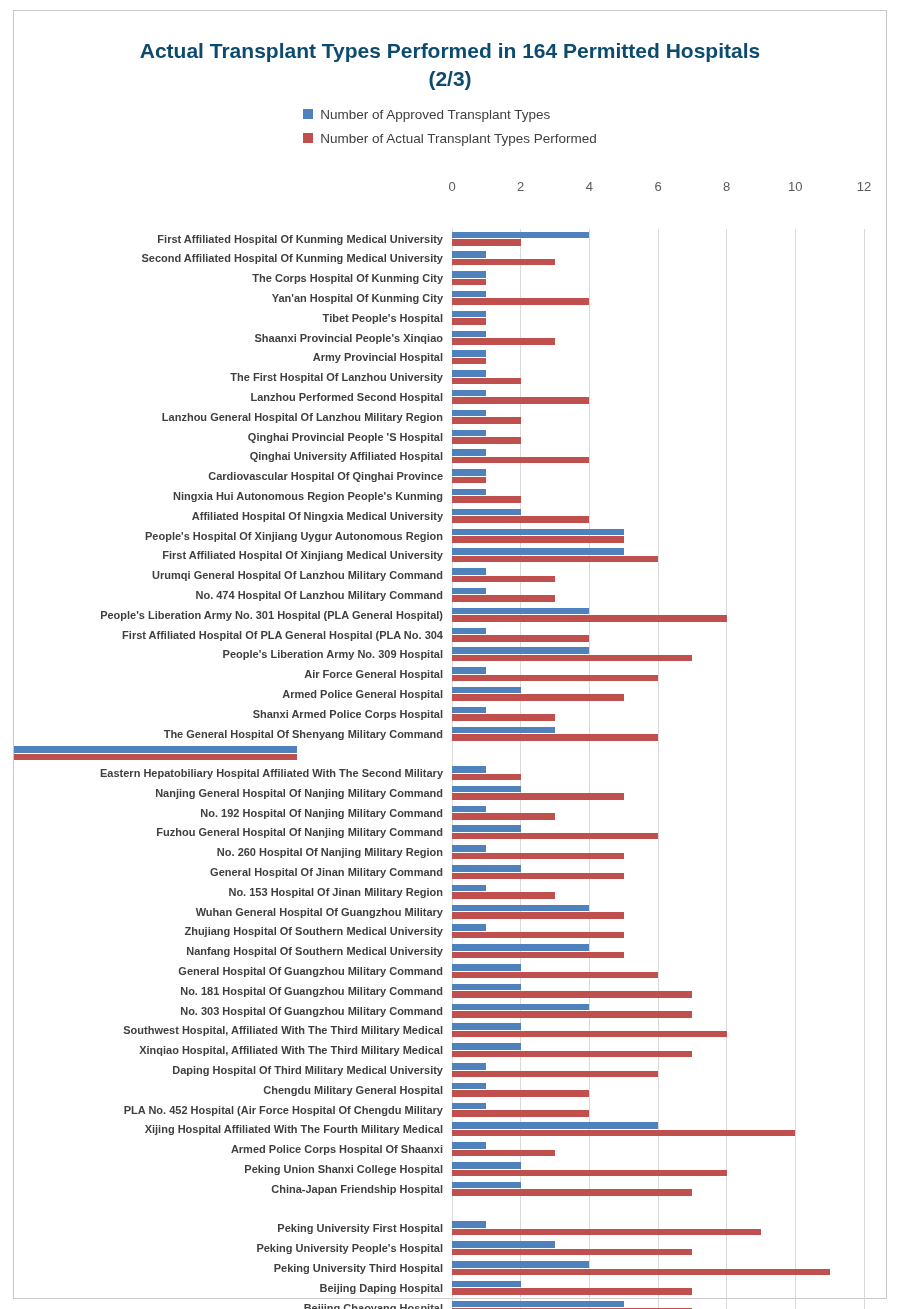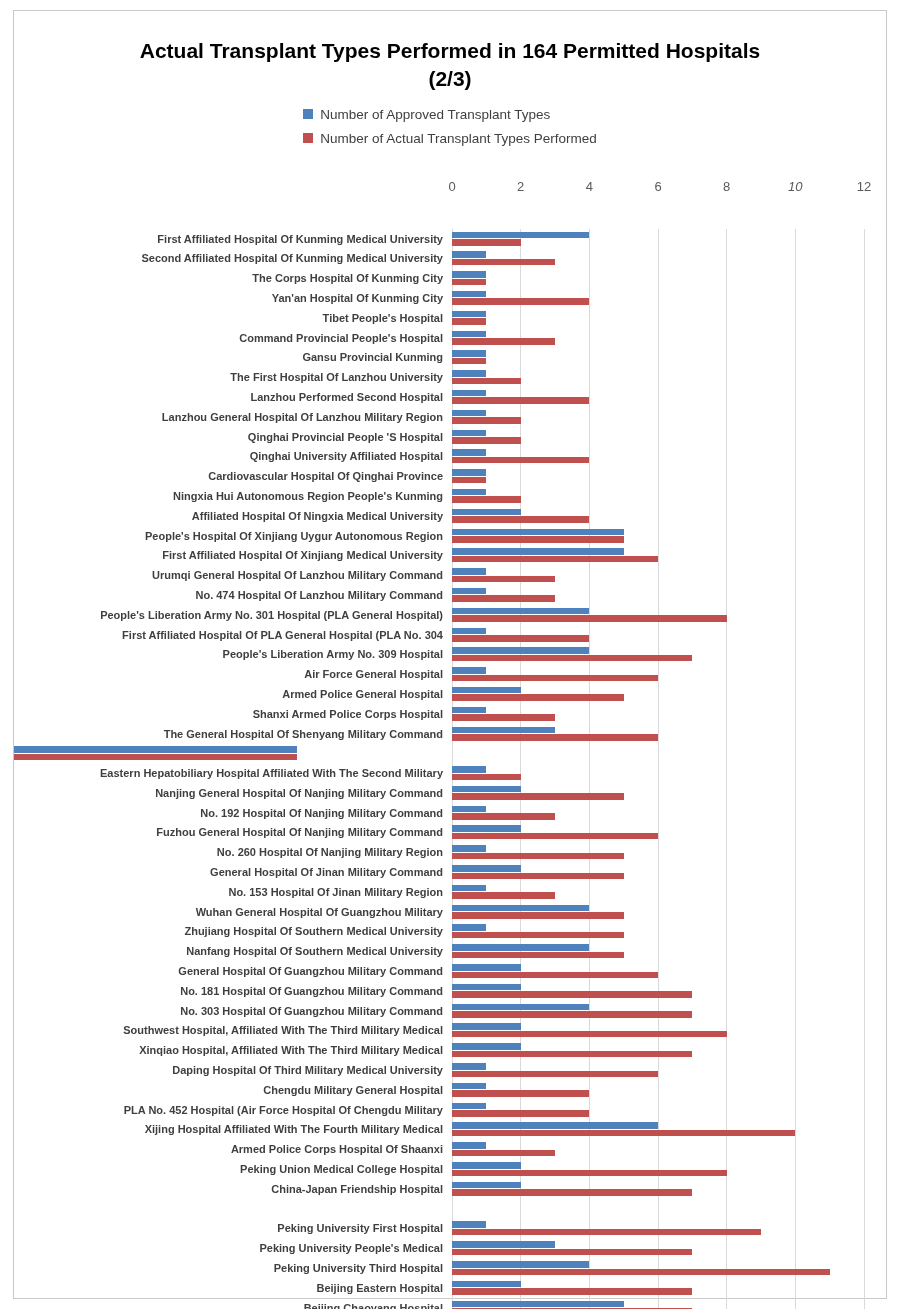--- a/index.html
+++ b/index.html
@@ -9,21 +9,21 @@
     font-family: "Liberation Sans", sans-serif;
     overflow: hidden;
   }
   .page {
     position: absolute; top: 10px; bottom: 10px; left: 13px; right: 13px;
     border: 1px solid #c9c9c9; background: #ffffff; padding-top: 26px;
     --labelw: 438px; --rightpad: 22px; --rowh: 19.8px;
   }
   .title-line {
     text-align: center; font-size: 21px; font-weight: bold;
-    color: #000000; line-height: 1.35;
+    color: #0c4a6e; line-height: 1.35;
   }
   .legend {
     width: fit-content; margin: 10px auto 0 auto;
     display: flex; flex-direction: column; gap: 3px;
   }
   .legend-item {
     display: flex; align-items: center; gap: 7px;
     font-size: 13.5px; color: #404040; line-height: 21px;
   }
   .swatch { width: 10px; height: 10px; display: inline-block; flex: none; }
@@ -77,21 +77,21 @@
     </div>
   </div>
 
   <div class="chart">
     <div class="axis-row" id="axis-ticks">
         <span class="tick" style="left: 0%;">0</span>
         <span class="tick" style="left: 16.6667%;">2</span>
         <span class="tick" style="left: 33.3333%;">4</span>
         <span class="tick" style="left: 50%;">6</span>
         <span class="tick" style="left: 66.6667%;">8</span>
-        <span class="tick" style="left: 83.3333%; font-style: italic;">10</span>
+        <span class="tick" style="left: 83.3333%;">10</span>
         <span class="tick" style="left: 100%;">12</span>
       </div>
     <div class="chart-body">
       <div class="plot-bg" id="plot-bg">
           <div class="gridline" style="left: calc(0% - 0.5px);"></div>
           <div class="gridline" style="left: calc(16.6667% - 0.5px);"></div>
           <div class="gridline" style="left: calc(33.3333% - 0.5px);"></div>
           <div class="gridline" style="left: calc(50% - 0.5px);"></div>
           <div class="gridline" style="left: calc(66.6667% - 0.5px);"></div>
           <div class="gridline" style="left: calc(83.3333% - 0.5px);"></div>
@@ -127,28 +127,28 @@
             </div>
           </div>
           <div class="row">
             <div class="row-label">Tibet People's Hospital</div>
             <div class="row-bars">
               <div class="bar" style="background: rgb(79, 129, 189); width: 8.33333%;"></div>
               <div class="bar" style="background: rgb(192, 80, 77); width: 8.33333%;"></div>
             </div>
           </div>
           <div class="row">
-            <div class="row-label">Command Provincial People's Hospital</div>
-            <div class="row-bars">
-              <div class="bar" style="background: rgb(79, 129, 189); width: 8.33333%;"></div>
-              <div class="bar" style="background: rgb(192, 80, 77); width: 25%;"></div>
-            </div>
-          </div>
-          <div class="row">
-            <div class="row-label">Gansu Provincial Kunming</div>
+            <div class="row-label">Shaanxi Provincial People's Xinqiao</div>
+            <div class="row-bars">
+              <div class="bar" style="background: rgb(79, 129, 189); width: 8.33333%;"></div>
+              <div class="bar" style="background: rgb(192, 80, 77); width: 25%;"></div>
+            </div>
+          </div>
+          <div class="row">
+            <div class="row-label">Army Provincial Hospital</div>
             <div class="row-bars">
               <div class="bar" style="background: rgb(79, 129, 189); width: 8.33333%;"></div>
               <div class="bar" style="background: rgb(192, 80, 77); width: 8.33333%;"></div>
             </div>
           </div>
           <div class="row">
             <div class="row-label">The First Hospital Of Lanzhou University</div>
             <div class="row-bars">
               <div class="bar" style="background: rgb(79, 129, 189); width: 8.33333%;"></div>
               <div class="bar" style="background: rgb(192, 80, 77); width: 16.6667%;"></div>
@@ -420,21 +420,21 @@
             </div>
           </div>
           <div class="row">
             <div class="row-label">Armed Police Corps Hospital Of Shaanxi</div>
             <div class="row-bars">
               <div class="bar" style="background: rgb(79, 129, 189); width: 8.33333%;"></div>
               <div class="bar" style="background: rgb(192, 80, 77); width: 25%;"></div>
             </div>
           </div>
           <div class="row">
-            <div class="row-label">Peking Union Medical College Hospital</div>
+            <div class="row-label">Peking Union Shanxi College Hospital</div>
             <div class="row-bars">
               <div class="bar" style="background: rgb(79, 129, 189); width: 16.6667%;"></div>
               <div class="bar" style="background: rgb(192, 80, 77); width: 66.6667%;"></div>
             </div>
           </div>
           <div class="row">
             <div class="row-label">China-Japan Friendship Hospital</div>
             <div class="row-bars">
               <div class="bar" style="background: rgb(79, 129, 189); width: 16.6667%;"></div>
               <div class="bar" style="background: rgb(192, 80, 77); width: 58.3333%;"></div>
@@ -448,35 +448,35 @@
             </div>
           </div>
           <div class="row">
             <div class="row-label">Peking University First Hospital</div>
             <div class="row-bars">
               <div class="bar" style="background: rgb(79, 129, 189); width: 8.33333%;"></div>
               <div class="bar" style="background: rgb(192, 80, 77); width: 75%;"></div>
             </div>
           </div>
           <div class="row">
-            <div class="row-label">Peking University People's Medical</div>
+            <div class="row-label">Peking University People's Hospital</div>
             <div class="row-bars">
               <div class="bar" style="background: rgb(79, 129, 189); width: 25%;"></div>
               <div class="bar" style="background: rgb(192, 80, 77); width: 58.3333%;"></div>
             </div>
           </div>
           <div class="row">
             <div class="row-label">Peking University Third Hospital</div>
             <div class="row-bars">
               <div class="bar" style="background: rgb(79, 129, 189); width: 33.3333%;"></div>
               <div class="bar" style="background: rgb(192, 80, 77); width: 91.6667%;"></div>
             </div>
           </div>
           <div class="row">
-            <div class="row-label">Beijing Eastern Hospital</div>
+            <div class="row-label">Beijing Daping Hospital</div>
             <div class="row-bars">
               <div class="bar" style="background: rgb(79, 129, 189); width: 16.6667%;"></div>
               <div class="bar" style="background: rgb(192, 80, 77); width: 58.3333%;"></div>
             </div>
           </div>
           <div class="row">
             <div class="row-label">Beijing Chaoyang Hospital</div>
             <div class="row-bars">
               <div class="bar" style="background: rgb(79, 129, 189); width: 41.6667%;"></div>
               <div class="bar" style="background: rgb(192, 80, 77); width: 58.3333%;"></div>

